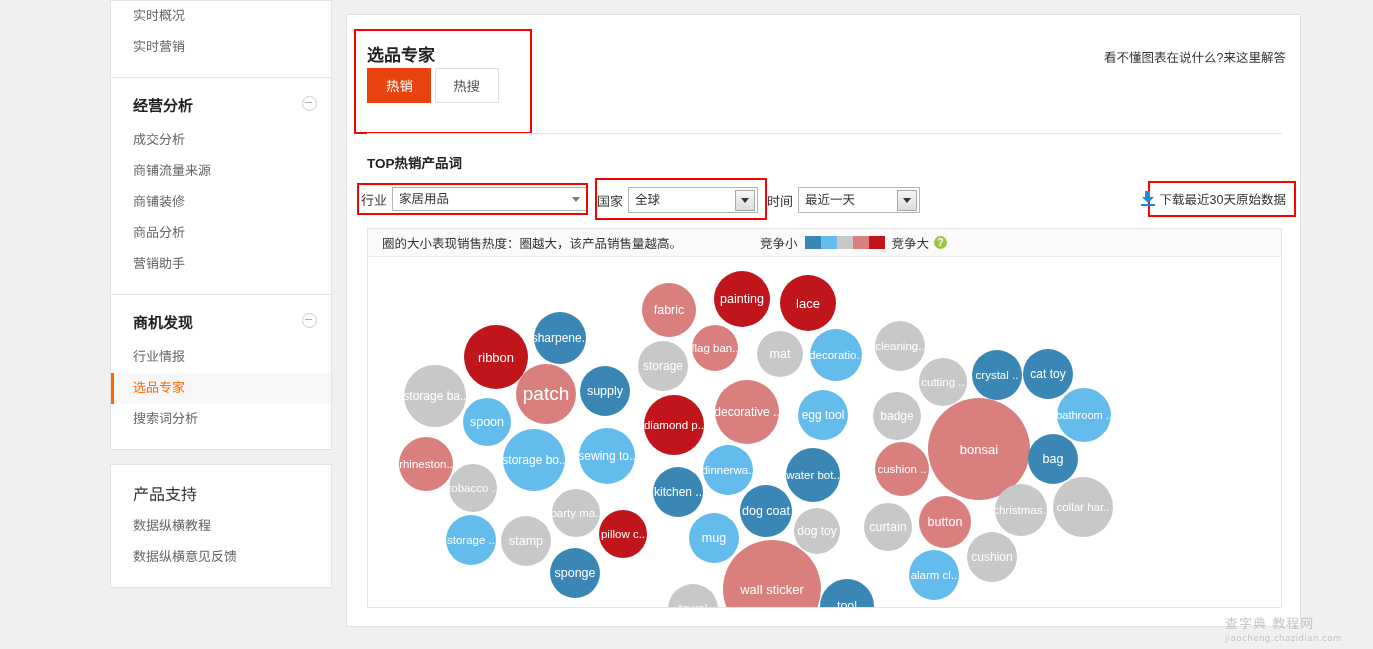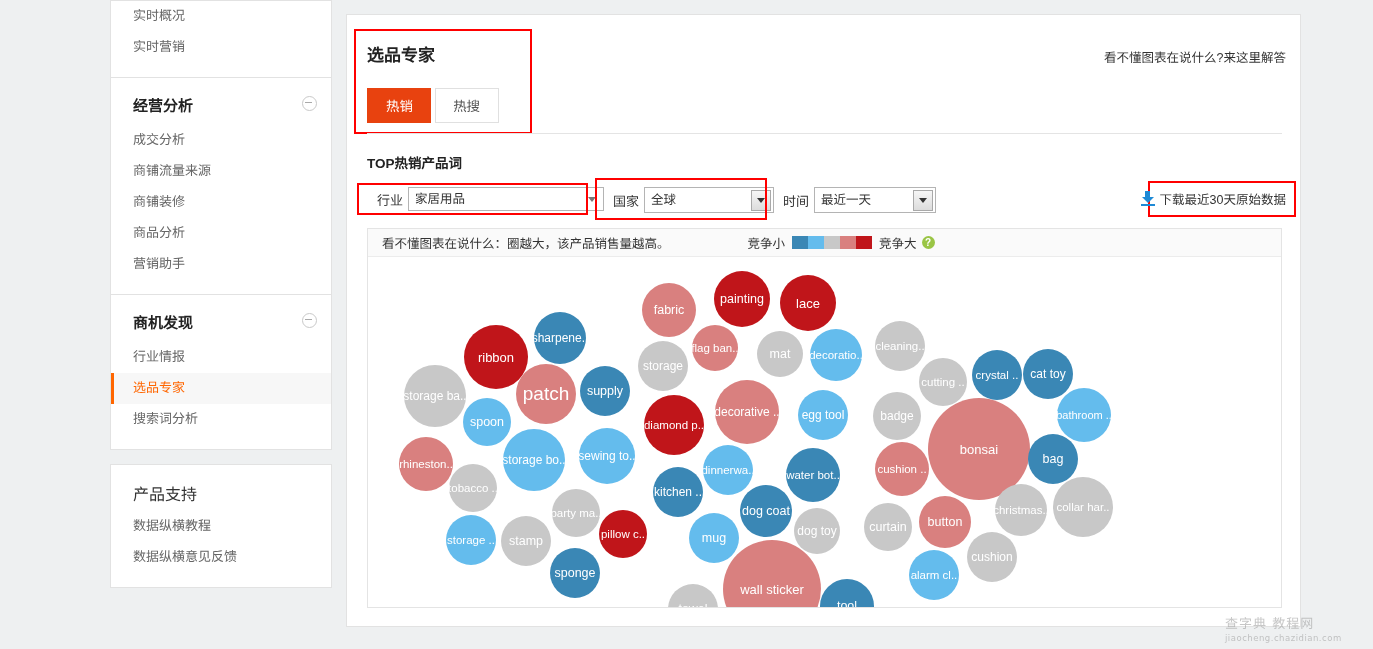--- a/index.html
+++ b/index.html
@@ -54,39 +54,39 @@
 
   
   .header-box{
     position:absolute;left:7px;top:14px;width:178px;height:105px;
     border:2px solid #ff0000;box-sizing:border-box;
   }
   .page-title{
     position:absolute;left:20px;top:26px;font-size:17px;font-weight:bold;color:#222;
   }
   .tabs{
-    position:absolute;left:20px;top:73px;height:18px;border-radius:8px;
+    position:absolute;left:20px;top:53px;height:18px;border-radius:8px;
   }
   .tab{
     display:inline-block;width:64px;height:35px;line-height:35px;text-align:center;
     font-size:13.5px;color:#555;box-sizing:border-box;cursor:pointer;
     border:1px solid #e0e0e0;border-right:none;background:#fff;vertical-align:top;
   }
   .tab:last-child{border-right:1px solid #e0e0e0;}
   .tab.active{background:#e8420f;color:#fff;border-color:#e8420f;font-weight:normal;}
   .tab-underline{
     position:absolute;left:20px;top:118px;width:915px;height:1px;background:#e4e4e4;
   }
 
   .section-title{
     position:absolute;left:20px;top:137px;font-size:13.5px;font-weight:bold;color:#222;
   }
 
   
-  .filters{position:absolute;left:16px;top:163px;width:955px;height:42px;padding-left:8px;}
+  .filters{position:absolute;left:0;top:163px;width:955px;height:42px;padding-left:8px;}
   .f-wrap{position:absolute;display:flex;align-items:center;}
   .f-label{font-size:13px;color:#333;margin-right:5px;white-space:nowrap;}
   .sel{
     position:relative;box-sizing:border-box;background:#fff;
     border:1px solid #b4b4b4;height:24px;line-height:22px;
     font-size:12.5px;color:#333;padding:0 24px 0 6px;white-space:nowrap;overflow:hidden;
   }
   .sel .arrow{
     position:absolute;right:3px;top:3px;width:17px;height:17px;
     display:flex;align-items:center;justify-content:center;
@@ -253,21 +253,21 @@
 
     <a class="download">
       <span class="dl-icon">
           <span class="dl-underline"></span>
         </span>
       <span>下载最近30天原始数据</span>
     </a>
 
     <div class="chart-card">
       <div class="chart-legendbar">
-        <span class="legend-note">看不懂图表在说什么：圈越大，该产品销售量越高。</span>
+        <span class="legend-note">圈的大小表现销售热度：圈越大，该产品销售量越高。</span>
         <span class="legend-scale">
           <span class="lbl">竞争小</span>
           <span class="swatches" id="swatches">
               <span class="swatch" style="background: rgb(58, 135, 181);"></span>
               <span class="swatch" style="background: rgb(100, 188, 237);"></span>
               <span class="swatch" style="background: rgb(200, 200, 200);"></span>
               <span class="swatch" style="background: rgb(217, 128, 127);"></span>
               <span class="swatch" style="background: rgb(192, 21, 26);"></span>
             </span>
           <span class="lbl">竞争大</span>

